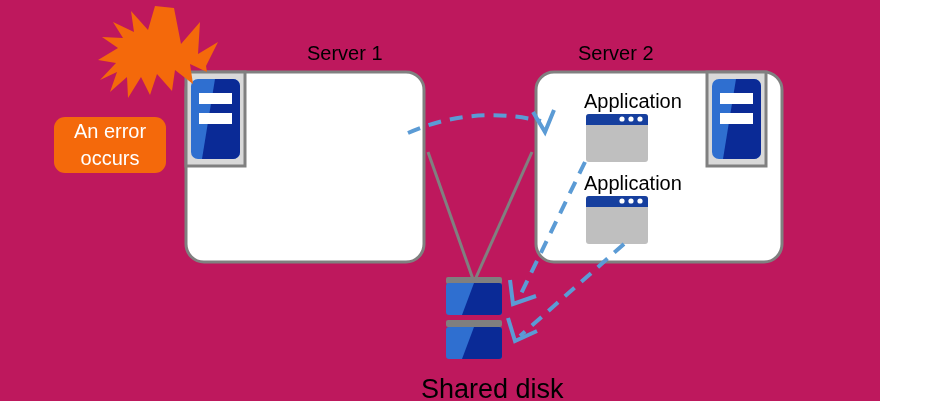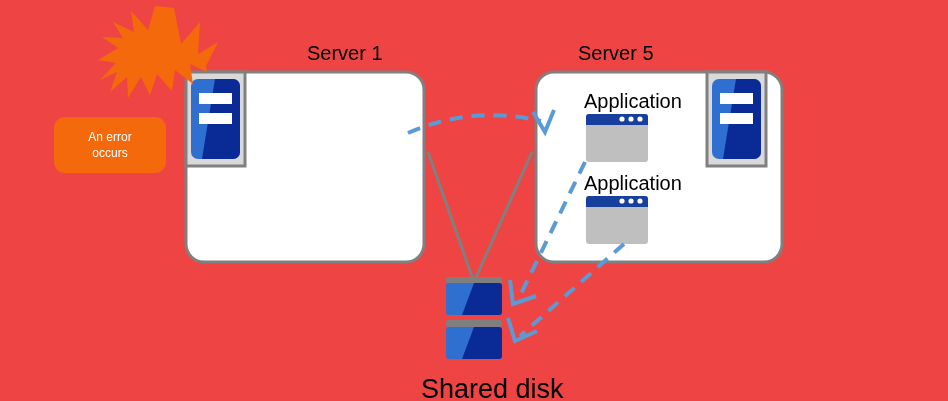--- a/index.html
+++ b/index.html
@@ -5,23 +5,23 @@
   html, body {
     margin: 0;
     padding: 0;
     background: #ffffff;
   }
   body {
     font-family: "Liberation Sans", sans-serif;
   }
   #canvas {
     position: relative;
-    width: 948px;
+    width: 880px;
     height: 401px;
-    background: #ef4444;
+    background: #be185d;
     overflow: hidden;
   }
   #diagram-svg {
     position: absolute;
     left: 0;
     top: 0;
     width: 948px;
     height: 401px;
   }
   .lbl {
@@ -42,21 +42,21 @@
     position: absolute;
     left: 56px;
     top: 118px;
     width: 108px;
     height: 54px;
     display: flex;
     flex-direction: column;
     align-items: center;
     justify-content: center;
     color: #ffffff;
-    font-size: 12px;
+    font-size: 20px;
     line-height: 1.35;
     text-align: right;
     font-family: "Liberation Sans", sans-serif;
     pointer-events: none;
   }
 </style>
 </head>
 <body>
 
 <div id="canvas">
@@ -187,21 +187,21 @@
         L 155,6
         Z"></path>
     </g>
 
     <rect x="54" y="117" width="112" height="56" rx="11" ry="11" fill="#f4690b"></rect>
 
   </svg>
 
   <div class="lbl" id="server1-title">Server 1</div>
 
-  <div class="lbl" id="server2-title">Server 5</div>
+  <div class="lbl" id="server2-title">Server 2</div>
 
 
   <div class="lbl" id="app1-label">Application</div>
 
   <div class="lbl" id="app2-label">Application</div>
 
   <div class="lbl" id="shared-disk-label">Shared disk</div>
 
   <div id="error-text">
     <span>An error</span>

